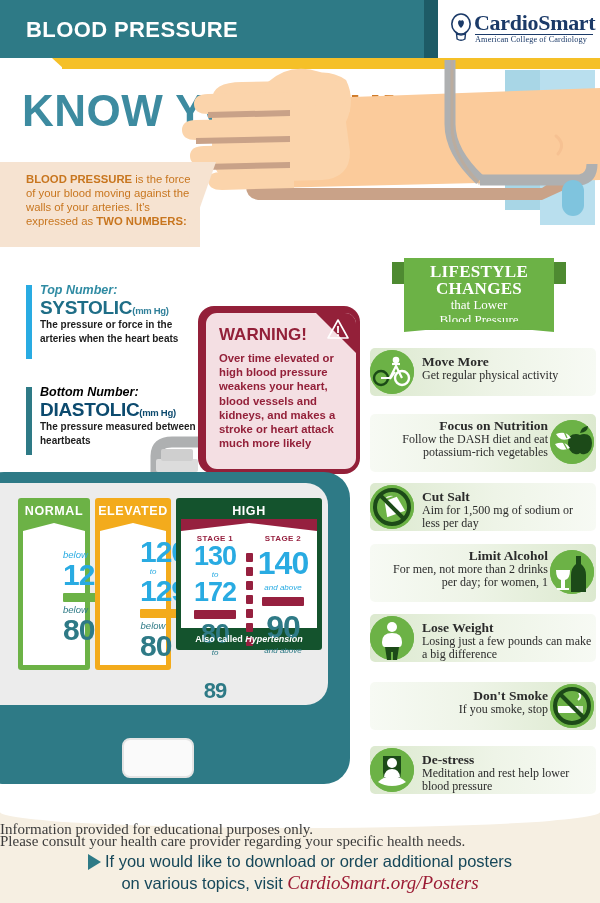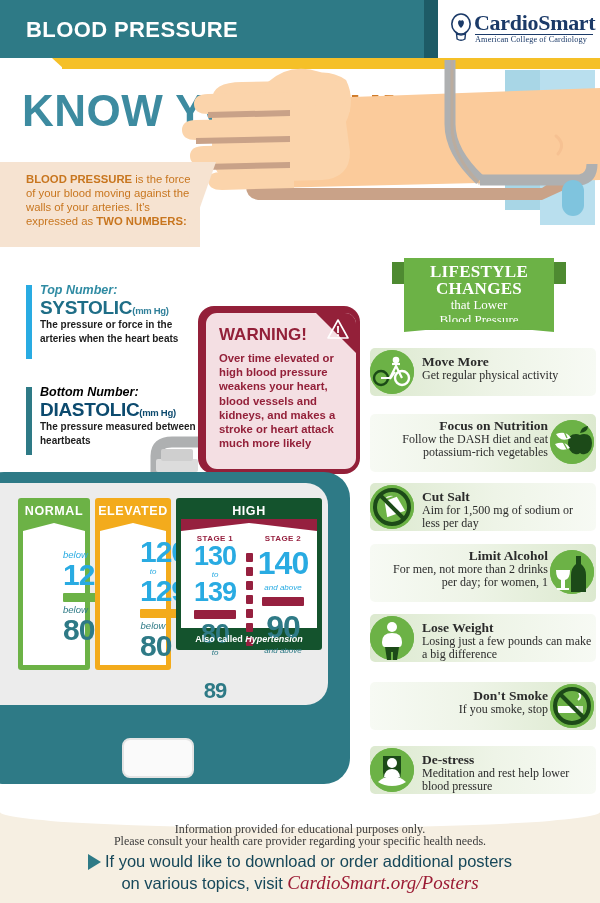--- a/index.html
+++ b/index.html
@@ -123,21 +123,21 @@
   .lsrow{position:absolute;left:370px;width:226px;height:48px;border-radius:5px;}
   .ls-pill{position:absolute;left:0;top:0;width:226px;height:48px;border-radius:5px;}
   .ls-ico{position:absolute;top:2px;width:44px;height:44px;border-radius:50%;background:#6cb246;}
   .ls-txt{position:absolute;top:6px;font-family:"Liberation Serif",serif;color:#2b2b2b;}
   .ls-title{font-size:13.5px;font-weight:bold;line-height:15px;}
   .ls-desc{font-size:12px;line-height:13.2px;}
 
   .footer{position:absolute;left:0;top:812px;width:600px;height:91px;background:#f6efe2;}
   .footer-curve{position:absolute;left:0;top:812px;width:600px;height:16px;background:#fff;
                 border-radius:0 0 300px 300px / 0 0 16px 16px;}
-  .f-small{position:absolute;left:0;right:0;top:824px;text-align:center;font-size:12px;
+  .f-small{position:absolute;left:0;right:0;top:824px;text-align:left;font-size:15px;
            line-height:11.5px;color:#3b3b3b;font-family:"Liberation Serif",serif;}
   .f-big{position:absolute;left:0;right:0;top:850px;text-align:center;font-size:16.5px;
          font-weight:normal;color:#17485a;line-height:22px;}
   .f-url{color:#9b1b34;font-style:italic;font-size:19px;font-family:"Liberation Serif",serif;}
   .f-arrow{display:inline-block;width:0;height:0;border-left:13px solid #2e7a86;
            border-top:8px solid transparent;border-bottom:8px solid transparent;
            vertical-align:-3px;margin-right:4px;}
 </style>
 </head>
 <body>
@@ -289,21 +289,21 @@
         <div class="dot"></div>
         <div class="dot"></div>
         <div class="dot"></div>
         <div class="dot"></div>
       </div>
 
       <div style="position:absolute;left:0;width:50%;top:15px;text-align:center;">
         <div class="stage-lbl">STAGE 1</div>
         <div class="num-sys" style="font-size:27px;line-height:27px;">130</div>
         <div class="tiny" style="color:#29abe2;">to</div>
-        <div class="num-sys" style="font-size:27px;line-height:27px;">139</div>
+        <div class="num-sys" style="font-size:27px;line-height:27px;">172</div>
         <div class="divbar" style="background:#96203f;width:42px;margin-top:4px;"></div>
         <div class="num-dia" style="font-size:27px;line-height:27px;">80</div>
         <div class="tiny" style="color:#2e7a86;">to</div>
         <div class="num-dia" style="font-size:22px;line-height:27px;margin-top:20px;">89</div>
       </div>
 
       <div style="position:absolute;right:0;width:50%;top:15px;text-align:center;">
         <div class="stage-lbl">STAGE 2</div>
         <div class="num-sys" style="font-size:32px;line-height:40px;">140</div>
         <div class="tiny" style="color:#29abe2;">and above</div>

